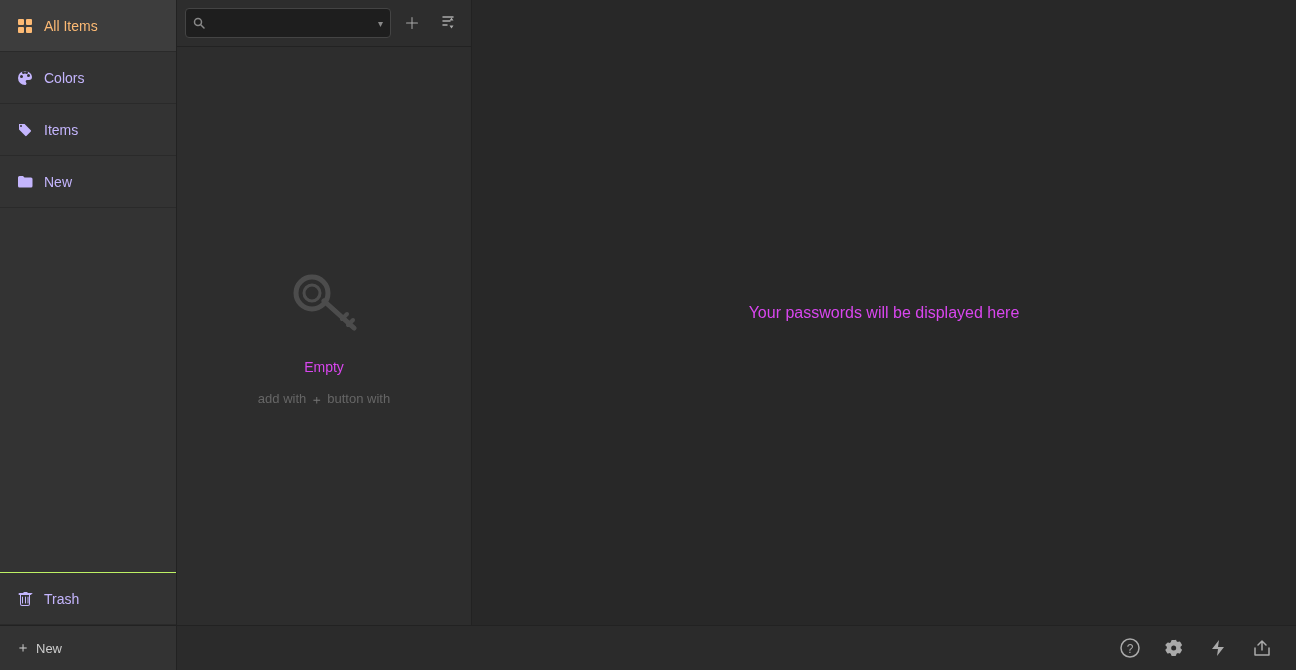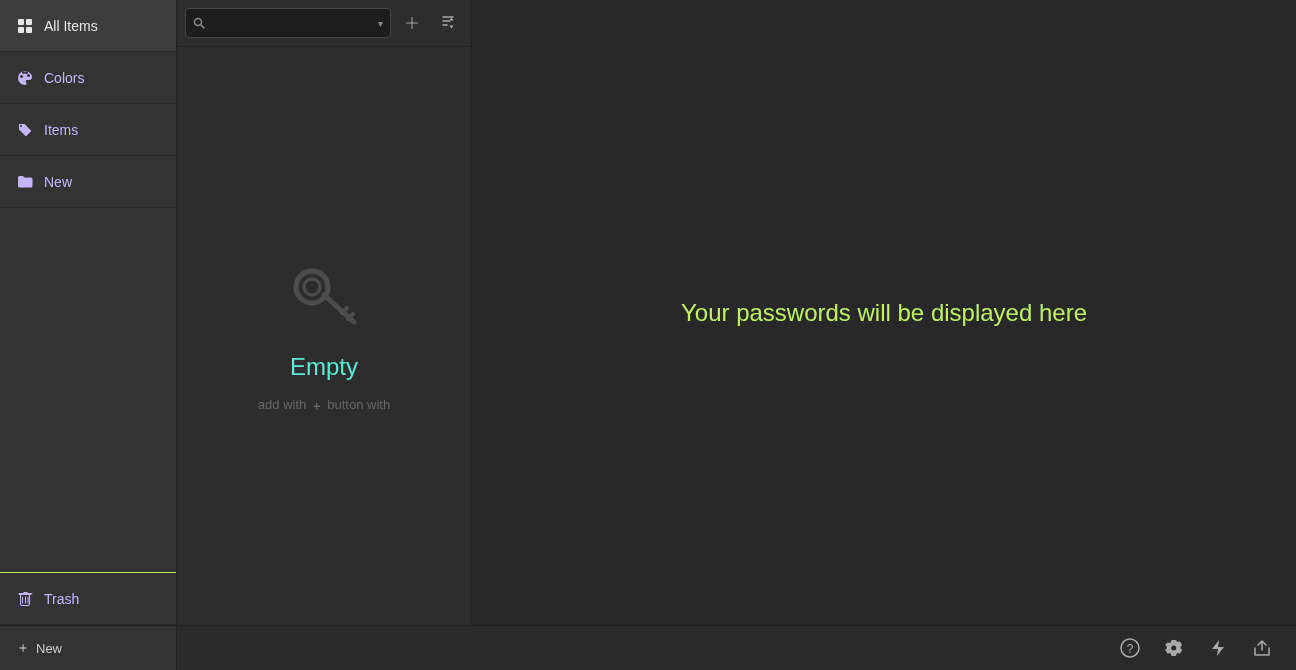--- a/index.html
+++ b/index.html
@@ -42,21 +42,21 @@
       height: 52px;
       cursor: pointer;
       border-bottom: 1px solid #2a2a2a;
       font-size: 14px;
       color: #c4b5fd;
       transition: background 0.1s;
     }
 
     .sidebar-item.active {
       background: #3d3d3d;
-      color: #e5e5e5;
+      color: #fdba74;
     }
 
     .sidebar-item .icon {
       width: 18px;
       height: 18px;
       display: flex;
       align-items: center;
       justify-content: center;
       flex-shrink: 0;
     }
@@ -176,22 +176,22 @@
       padding: 20px;
     }
 
     .empty-key-icon {
       width: 80px;
       height: 80px;
       opacity: 0.35;
     }
 
     .empty-title {
-      font-size: 24px;
-      color: #5eead4;
+      font-size: 14px;
+      color: #d946ef;
       font-weight: 500;
     }
 
     .empty-hint {
       font-size: 13px;
       color: #666;
       display: flex;
       align-items: flex-start;
       gap: 4px;
     }
@@ -199,22 +199,22 @@
     
     .detail-panel {
       flex: 1;
       background: #282828;
       display: flex;
       align-items: center;
       justify-content: center;
     }
 
     .detail-placeholder {
-      font-size: 24px;
-      color: #bef264;
+      font-size: 16px;
+      color: #d946ef;
       text-align: center;
     }
 
     
     .bottom-toolbar {
       height: 45px;
       background: #2b2b2b;
       border-top: 1px solid #222;
       display: flex;
       align-items: center;

